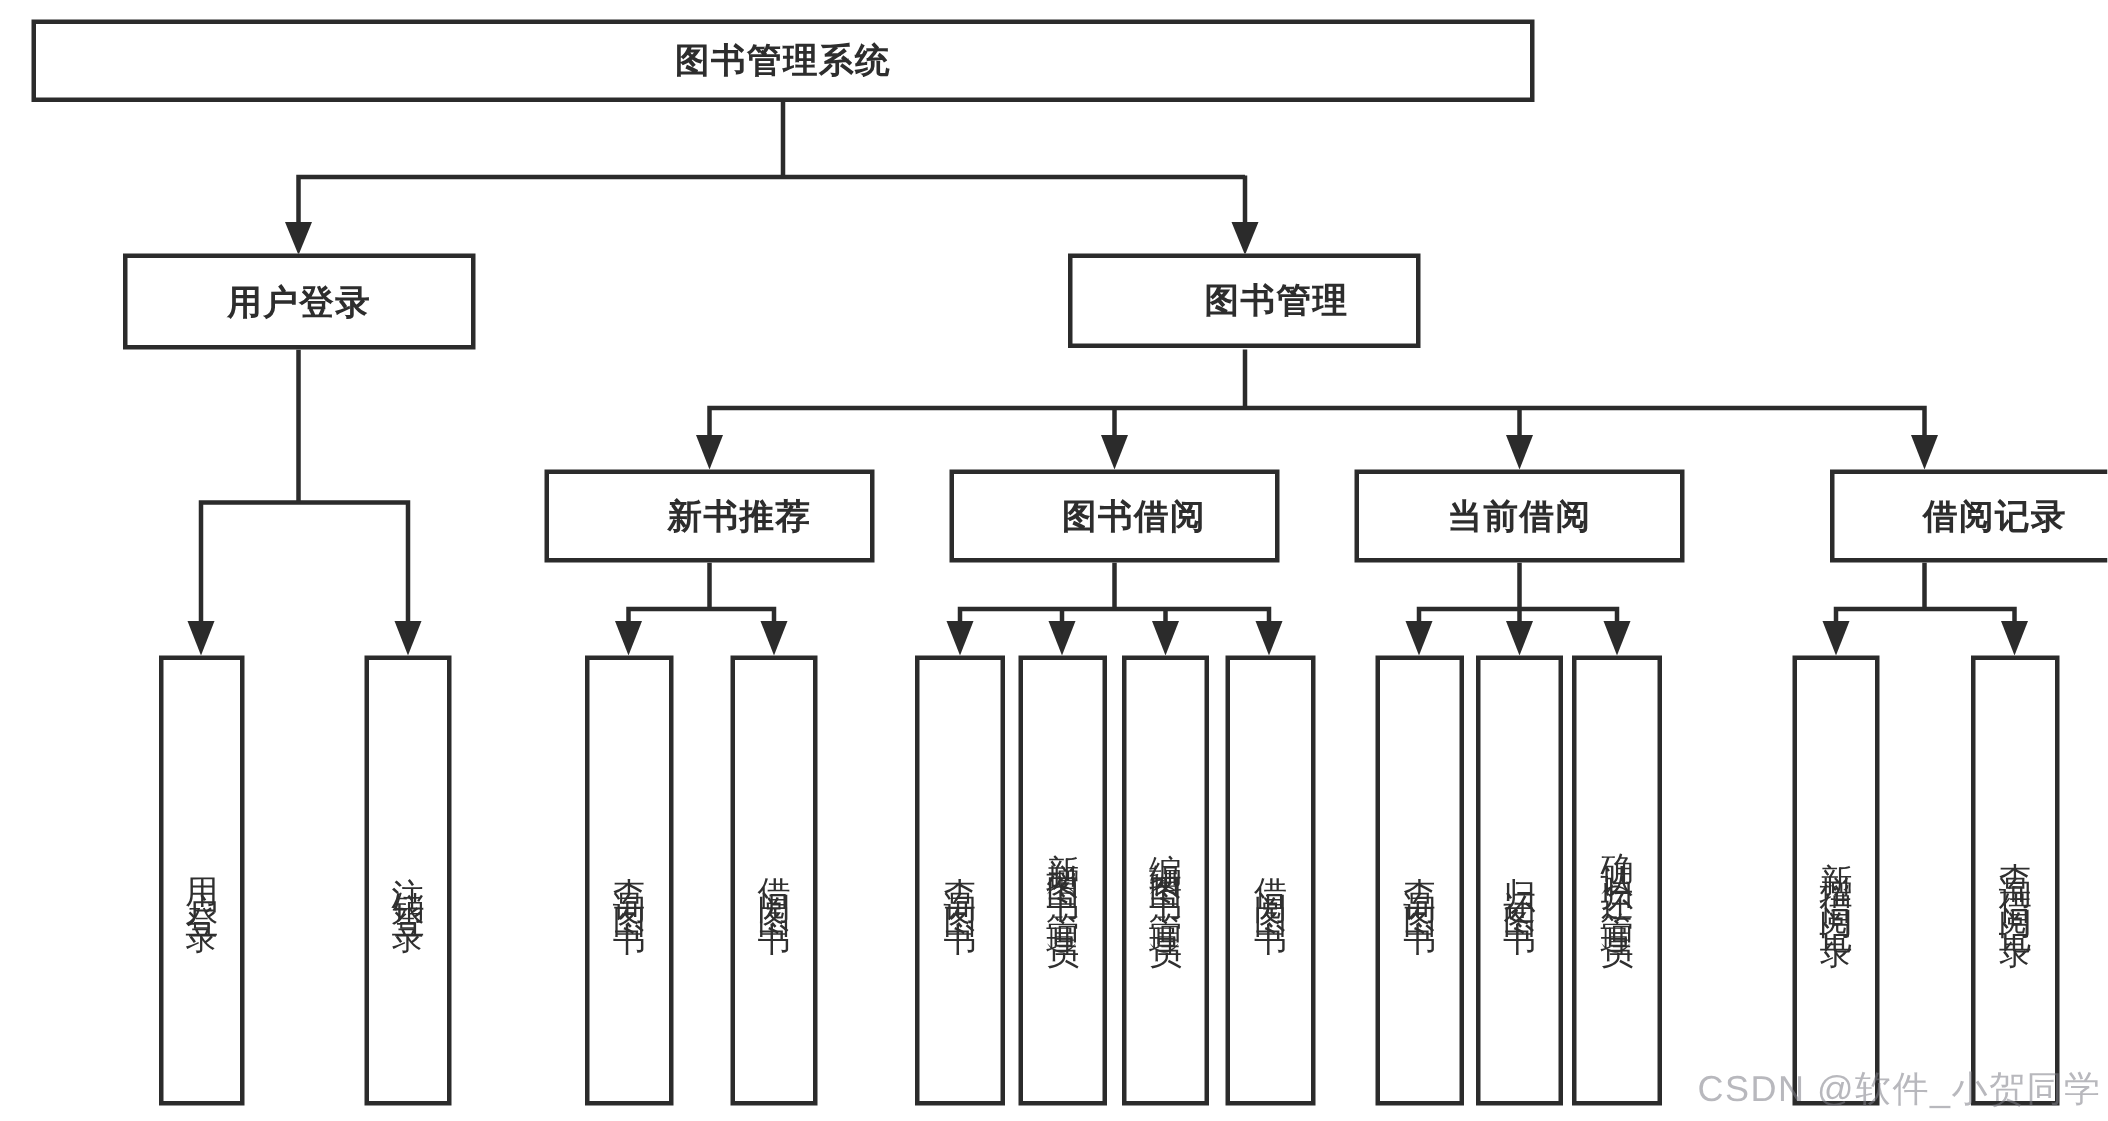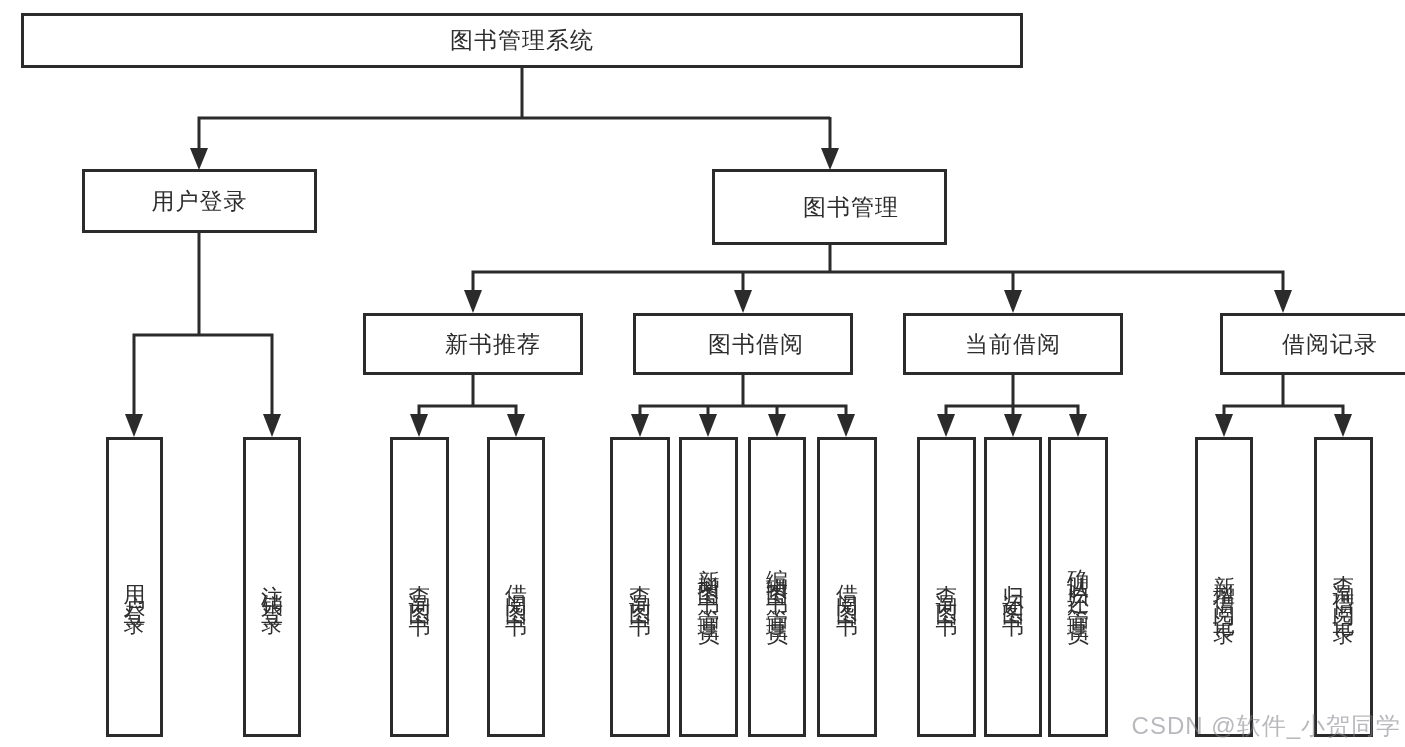--- a/index.html
+++ b/index.html
@@ -7,21 +7,21 @@
   .canvas{
     position:relative;width:1405px;height:747px;background:#ffffff;overflow:hidden;
     font-family:"Liberation Sans","DejaVu Sans",sans-serif;
   }
   .connectors{position:absolute;left:0;top:0;width:1405px;height:747px;}
   .connectors path{stroke:#2b2b2b;stroke-width:3;fill:none;}
   .connectors polygon{fill:#2b2b2b;stroke:none;}
   .hbox{
     position:absolute;background:#ffffff;border:3px solid #2b2b2b;
     display:flex;align-items:center;justify-content:center;
-    font-size:23px;color:#2d2d2d;letter-spacing:1px;white-space:nowrap;
+    font-size:23px;color:#2d2d2d;letter-spacing:1px;white-space:nowrap;font-weight:bold;
   }
   .vbox{
     position:absolute;background:#ffffff;border:3px solid #2b2b2b;
     display:flex;align-items:center;justify-content:center;
   }
   .vtext{
     writing-mode:vertical-rl;text-orientation:mixed;line-height:1;
     font-size:22px;color:#2f2f2f;letter-spacing:10px;white-space:nowrap;
   }
   .vtext.long{font-size:22px;letter-spacing:8px;}
@@ -72,21 +72,21 @@
     <polygon points="1334,414 1352,414 1343,437"></polygon>
   </svg>
 
   <div class="hbox node" style="left:21px;top:13px;width:1002px;height:55px;">
     <span>图书管理系统</span>
   </div>
 
   <div class="hbox node" style="left:82px;top:169px;width:235px;height:64px;">
     <span>用户登录</span>
   </div>
-  <div class="hbox node" style="left:712px;top:169px;width:235px;height:76px;padding-left:43px;">
+  <div class="hbox node" style="left:712px;top:169px;width:235px;height:63px;padding-left:43px;">
     <span>图书管理</span>
   </div>
 
   <div class="hbox node" style="left:363px;top:313px;width:220px;height:62px;padding-left:40px;">
     <span>新书推荐</span>
   </div>
   <div class="hbox node" style="left:633px;top:313px;width:220px;height:62px;padding-left:26px;">
     <span>图书借阅</span>
   </div>
   <div class="hbox node" style="left:903px;top:313px;width:220px;height:62px;align-items:center;">

